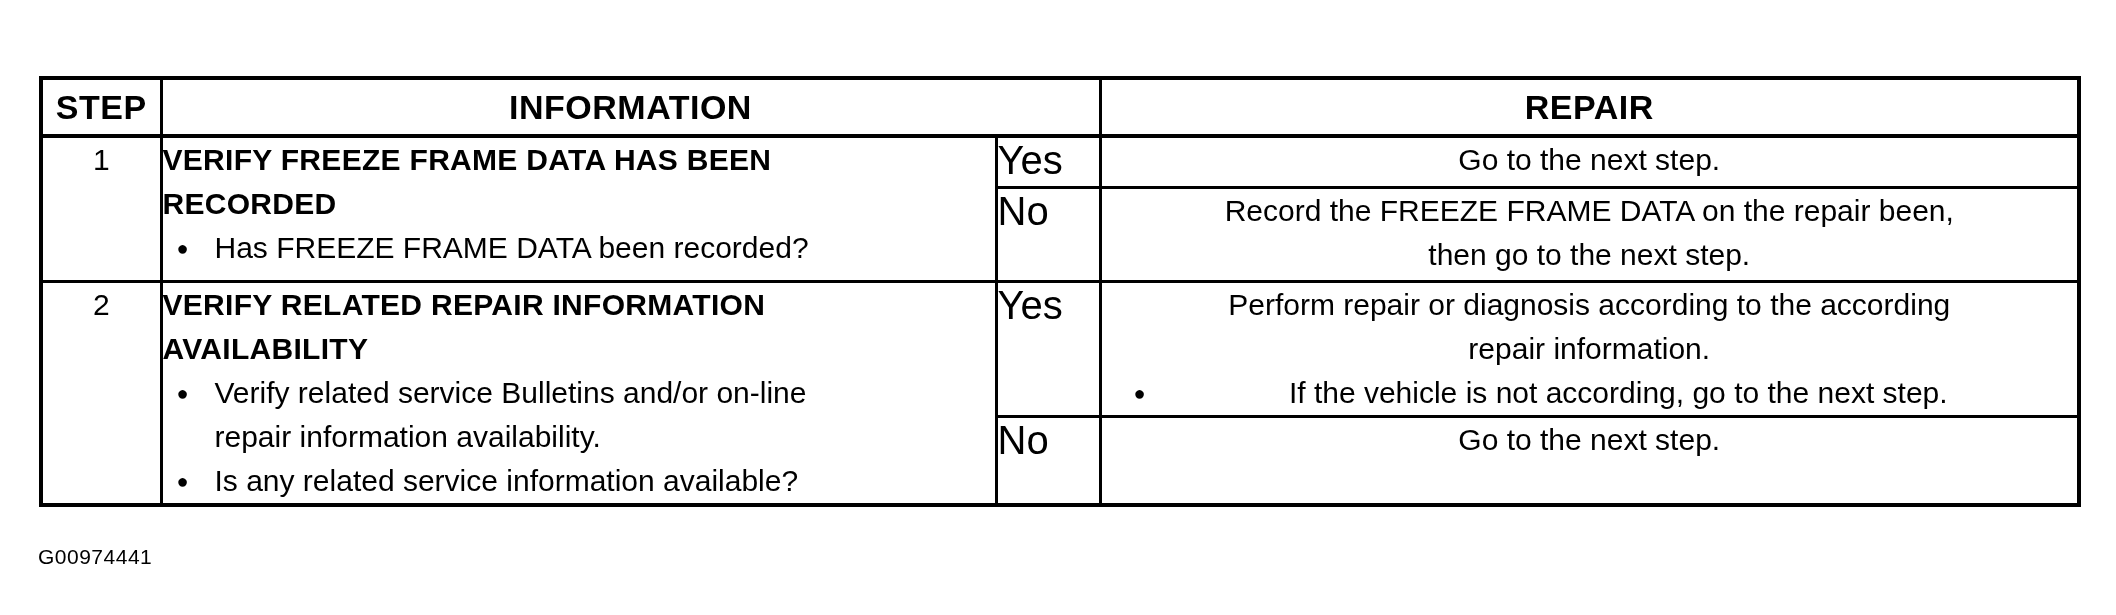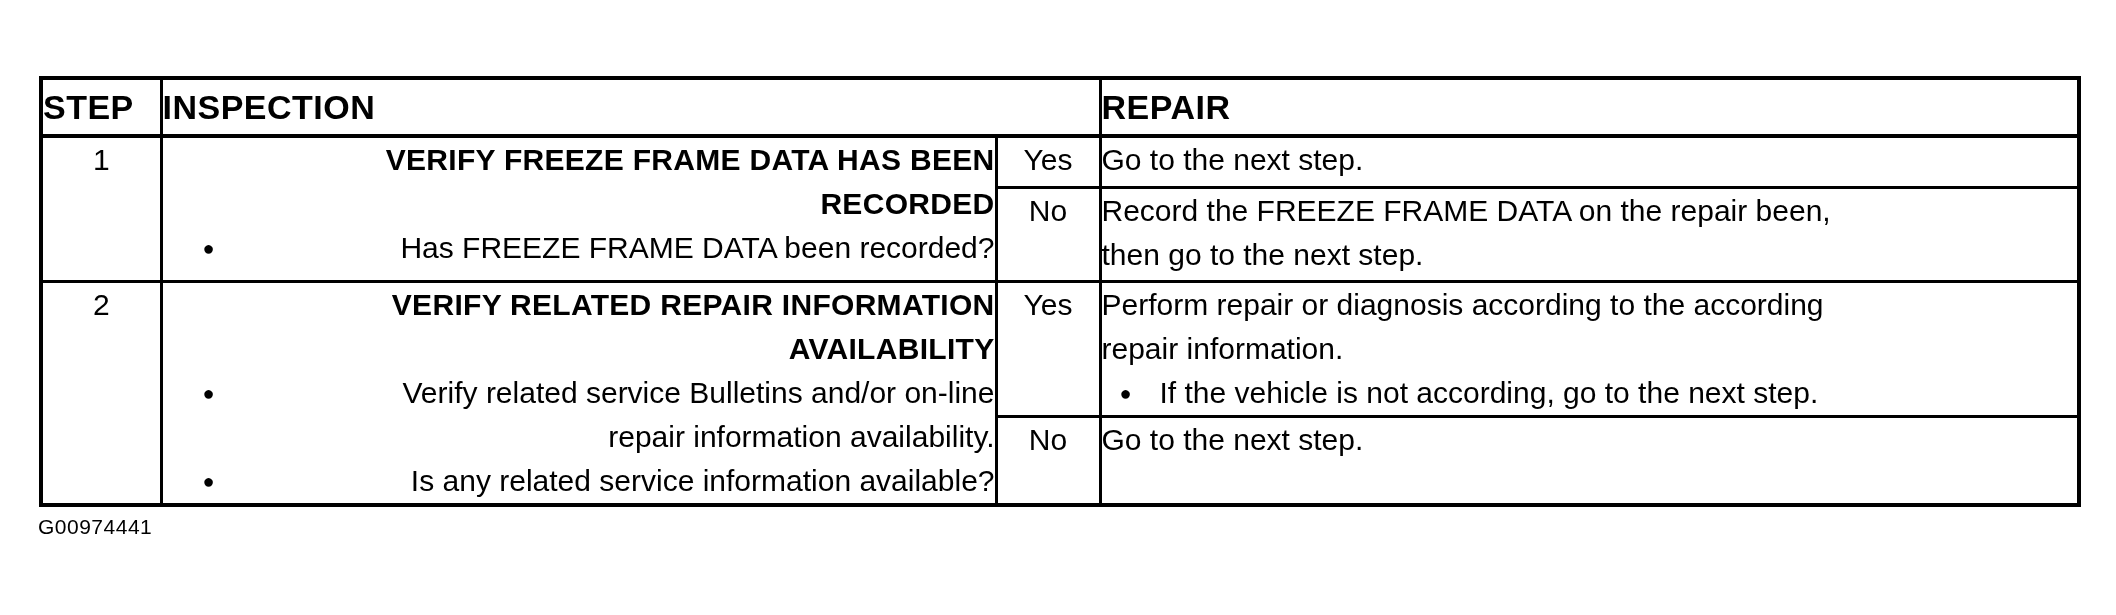--- a/index.html
+++ b/index.html
@@ -24,74 +24,73 @@
   table.diag th, table.diag td {
     border: 3px solid #000000;
     vertical-align: top;
     padding: 0;
     overflow: hidden;
   }
   tr.hdr th {
     height: 54px;
     font-size: 34px;
     font-weight: bold;
-    text-align: left;
+    text-align: center;
     vertical-align: middle;
     line-height: 48px;
     border-bottom-width: 4px;
     letter-spacing: 0.5px;
   }
   .stepnum {
     text-align: center;
     font-size: 30px;
     line-height: 44px;
     padding-top: 2px;
   }
   .ans {
-    text-align: center;
-    font-size: 30px;
+    font-size: 40px;
     line-height: 44px;
     padding-top: 2px;
   }
   .insp {
     font-size: 30px;
     line-height: 44px;
     padding: 2px 10px 0 12px;
-    text-align: right;
   }
   .insp .title {
     font-weight: bold;
     white-space: pre-line;
     letter-spacing: 0.3px;
   }
   .act {
     font-size: 30px;
     line-height: 44px;
     padding: 2px 12px 0 14px;
+    text-align: center;
   }
   .txt-main { white-space: pre-line; }
   .bul { display: flex; align-items: flex-start; }
   .bul .dot {
     flex: 0 0 38px;
     margin-left: 14px;
     font-size: 20px;
     line-height: 44px;
   }
   .bul .txt {
     flex: 1;
     white-space: pre-line;
   }
   .act .bul .dot {
     flex: 0 0 40px;
     margin-left: 18px;
   }
   .caption {
     position: absolute;
     left: 38px;
-    top: 514px;
+    top: 544px;
     font-size: 21px;
     line-height: 26px;
     letter-spacing: 0.5px;
   }
 </style>
 </head>
 <body>
 
 <div class="page">
 
@@ -99,21 +98,21 @@
     <colgroup>
       <col style="width:120px">
       <col style="width:835px">
       <col style="width:104px">
       <col style="width:979px">
     </colgroup>
 
     <tbody>
         <tr class="hdr">
       <th>STEP</th>
-      <th colspan="2">INSPECTION</th>
+      <th colspan="2">INFORMATION</th>
       <th>REPAIR</th>
     </tr>
 
     <tr style="height:51px">
       <td class="stepnum" rowspan="2">1</td>
       <td class="insp" rowspan="2">
         <div class="title">VERIFY FREEZE FRAME DATA HAS BEEN
 RECORDED</div>
         <div class="bul">
           <span class="dot">●</span>

